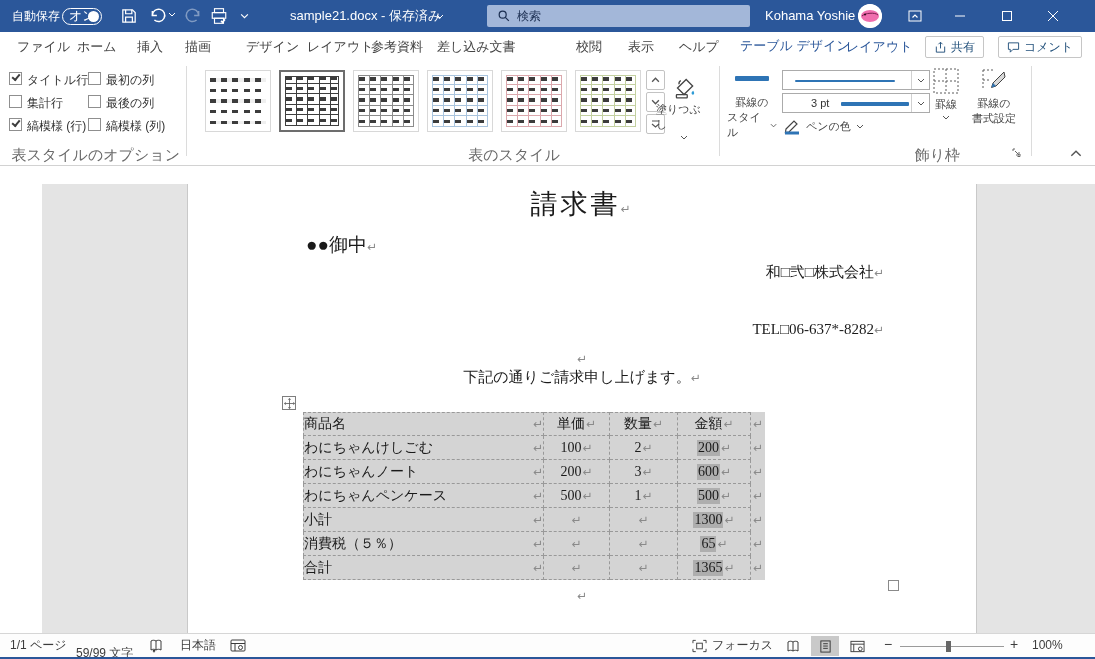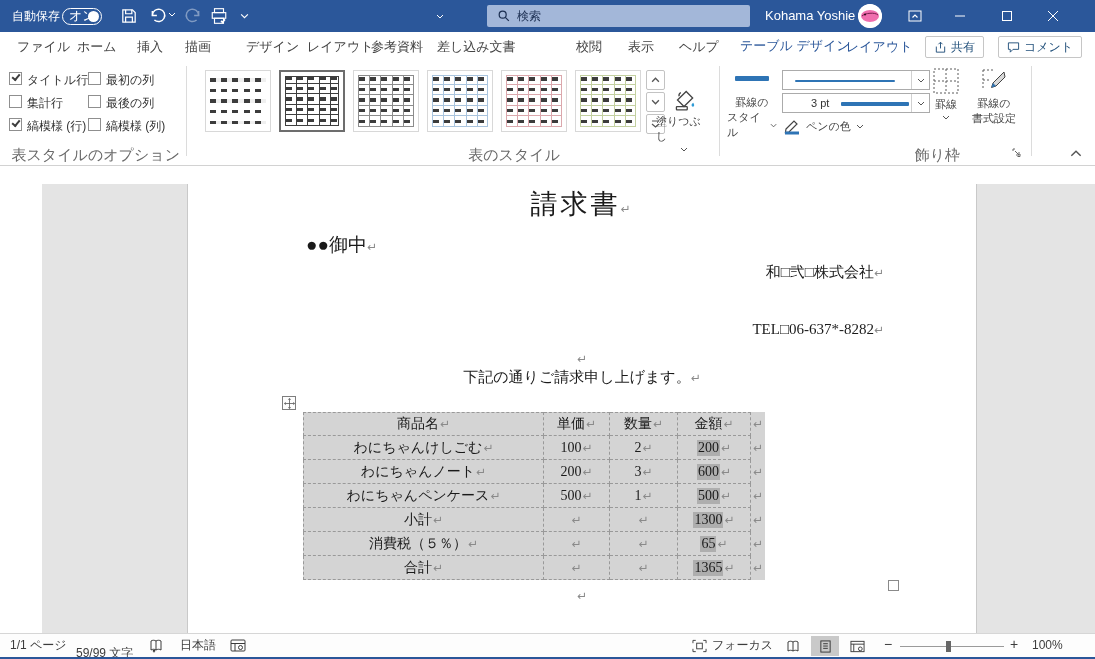--- a/index.html
+++ b/index.html
@@ -58,21 +58,21 @@
 
   
   .docarea{position:absolute;left:0;top:184px;width:1095px;height:467px;background:#e4e4e4;margin-left:42px;}
   .page{position:absolute;left:145px;top:0;width:790px;height:467px;background:#fff;border-left:1px solid #c9c9c9;border-right:1px solid #c9c9c9;box-sizing:border-box;font-family:"Liberation Serif","DejaVu Serif",serif;color:#1a1a1a;}
   .mk{color:#8a8a8a;font-size:12px;font-family:"DejaVu Sans",sans-serif;}
   .dline{position:absolute;white-space:nowrap;}
 
   .inv{position:absolute;left:115px;top:228px;}
   .inv-table{display:grid;grid-template-columns:241px 66px 68px 73px 14px;grid-auto-rows:24px;font-size:14px;}
   .cell{background:#d4d4d4;border-right:1px dashed #999;border-bottom:1px dashed #999;display:flex;align-items:center;justify-content:center;gap:1px;box-sizing:border-box;}
-  .cell.c0{border-left:1px dashed #999;}
+  .cell.c0{border-left:1px dashed #999;justify-content:space-between;}
   .row0>.cell, .r-top{border-top:1px dashed #999;}
   .strip{background:#d4d4d4;display:flex;align-items:center;justify-content:center;}
   .field{background:#aeaeae;padding:0 1px;}
   .handle-move{position:absolute;left:-21px;top:-16px;width:14px;height:14px;background:#fdfdfd;border:1px solid #7e7e7e;box-sizing:border-box;display:flex;align-items:center;justify-content:center;}
   .handle-size{position:absolute;left:585px;top:168px;width:11px;height:11px;background:#fff;border:1px solid #8a8a8a;box-sizing:border-box;}
 
   
   .statusbar{position:absolute;left:0;top:633px;width:1095px;height:26px;background:#fdfdfd;border-top:1px solid #d6d6d6;box-sizing:border-box;font-size:12px;color:#3c3c3c;}
   .statusbar .item{position:absolute;top:0;line-height:23px;white-space:nowrap;}
   .viewbtn{position:absolute;top:2px;width:28px;height:20px;display:flex;align-items:center;justify-content:center;}
@@ -119,20 +119,21 @@
           <rect x="2" y="5" width="12" height="5"></rect>
           <rect x="4" y="10" width="8" height="4.5"></rect>
           <path d="M9.8 12.3l1.3 1.3 2.2-2.6" stroke-width="1.4"></path>
         </svg>
     </div>
     <div class="qat" style="left:240px;top:13px;">
       <svg viewBox="0 0 8 5" width="9" height="6" fill="none" stroke="#fff">
           <path d="M1 1l3 3 3-3"></path>
         </svg>
     </div>
+    <div class="abs txt" style="left:290px;font-size:13px;">sample21.docx - 保存済み</div>
     <div class="qat" style="left:436px;top:14px;">
       <svg viewBox="0 0 8 5" width="8" height="5" fill="none" stroke="#fff">
           <path d="M1 1l3 3 3-3"></path>
         </svg>
     </div>
     <div class="searchbox">
       <div class="abs" style="left:10px;top:4px;">
         <svg viewBox="0 0 16 16" width="14" height="14" fill="none" stroke="#1c2f52" stroke-width="1.4">
             <circle cx="6.5" cy="6.5" r="4"></circle>
             <path d="M9.5 9.5l4 4"></path>
@@ -250,21 +251,21 @@
           <path d="M1 1l3 3 3-3"></path>
         </svg>
     </div>
     <div class="galbtn" style="top:52px;">
       <svg viewBox="0 0 9 8" width="9" height="8" fill="none" stroke="#555" stroke-width="1.2">
           <path d="M1 1h7M1 4l3.5 3L8 4"></path>
         </svg>
     </div>
     <div class="grouplabel" style="left:300px;width:260px;">表のスタイル</div>
 
-    <div class="rbtn" style="left:656px;top:24px;width:56px;justify-content:flex-end;">
+    <div class="rbtn" style="left:656px;top:12px;width:56px;justify-content:flex-end;">
       <span>
         <svg viewBox="0 0 24 24" width="26" height="26" fill="none" stroke="#444" stroke-width="1.2">
             <path d="M6 13l8-8 6 6-8 8z"></path>
             <path d="M9 6c-1.5 1-2 2-1.5 3.5"></path>
             <path d="M20.5 15.5c1 1.5 1.3 2.8.3 3.4-.9.5-1.8-.2-1.8-1.4 0-.8.8-1.6 1.5-2z" fill="#2e9bd6" stroke="none"></path>
             <rect x="5" y="19" width="10" height="3" rx=".5"></rect>
           </svg>
       </span>
       <span style="margin-top:2px;">塗りつぶし</span>
       <svg viewBox="0 0 8 5" width="8" height="5" fill="none" stroke="#555" style="margin-top:3px;">

